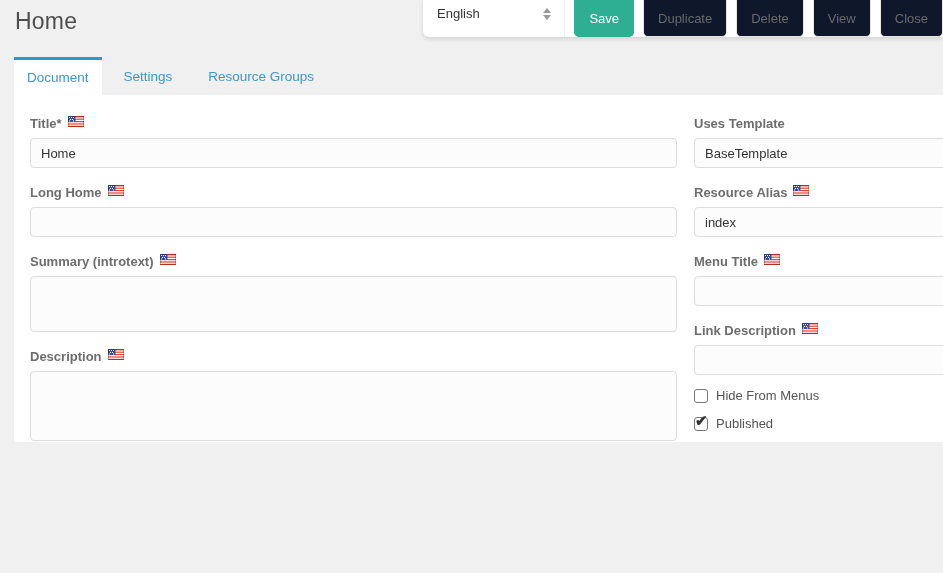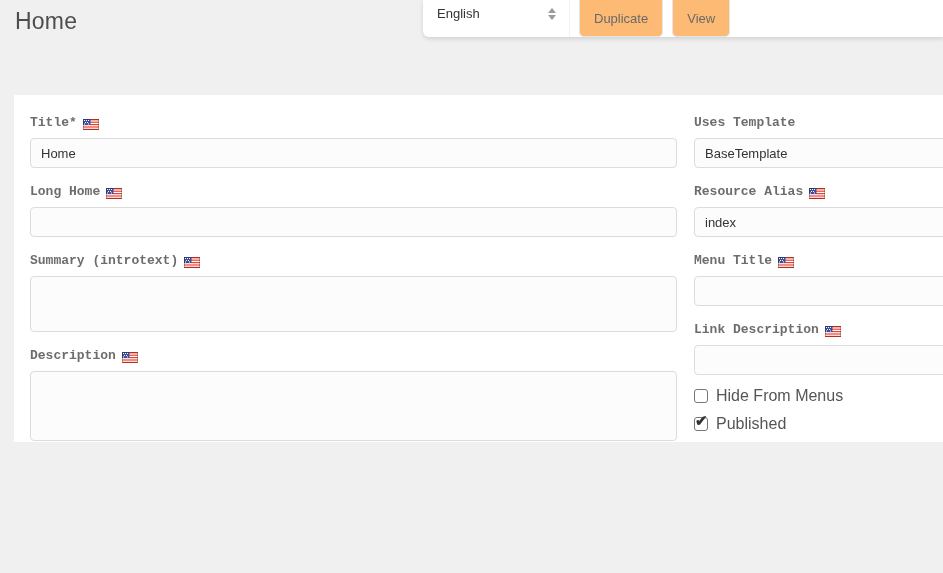--- a/index.html
+++ b/index.html
@@ -32,21 +32,21 @@
   }
   .lang-select .lang-value { font-size:13px; color:#333; padding-bottom:2px; }
   .sort-arrows { display:flex; flex-direction:column; gap:2px; padding-bottom:2px; }
   .sort-arrows i { display:block; width:0; height:0; border-left:4px solid transparent; border-right:4px solid transparent; }
   .sort-arrows .up   { border-bottom:5px solid #9a9a9a; }
   .sort-arrows .down { border-top:5px solid #9a9a9a; }
 
   .tb-btn {
     margin-left:9px; padding:0 14px; height:37px;
     display:flex; align-items:center; justify-content:center;
-    background:#fdba74; border:1px solid #e6e6e6; border-top:none;
+    background:#0f172a; border:1px solid #e6e6e6; border-top:none;
     border-radius:0 0 5px 5px;
     font-size:13px; color:#696969; cursor:pointer; white-space:nowrap;
   }
   .tb-btn.primary {
     background:#2eae92; border-color:#2eae92; color:#fff;
   }
 
   
   .tabs { position:absolute; left:14px; top:57px; height:38px; display:flex; align-items:stretch; }
   .tab {
@@ -60,22 +60,22 @@
 
   
   .panel {
     position:absolute; left:14px; top:95px; width:1200px; height:361px; background:#fff;
   }
   .col-left  { position:absolute; left:16px;  top:21px; width:647px; }
   .col-right { position:absolute; left:680px; top:21px; width:420px; }
 
   .field { margin-bottom:17px; }
   .field-label {
-    display:flex; align-items:flex-end; gap:6px;
-    font-size:13px; font-weight:bold; color:#6d6d6d; margin-bottom:8px; height:14px;font-family:Liberation Mono, monospace;
+    display:flex; align-items:flex-start; gap:6px;
+    font-size:13px; font-weight:bold; color:#6d6d6d; margin-bottom:8px; height:14px;
   }
   .flag { display:inline-block; line-height:0; }
   .text-input, .text-area {
     width:100%; border:1px solid #dcdcdc; border-radius:4px;
     background:#fcfcfc; font-family:"Liberation Sans", sans-serif;
     font-size:13px; color:#333; outline:none;
   }
   .text-input { height:30px; padding:0 10px; }
   .text-area  { resize:none; padding:6px 10px; display:block; }
   .ta-description { height:70px; }
@@ -83,21 +83,21 @@
 
   .check-row { display:flex; align-items:center; margin-top:13px; height:15px; }
   .checkbox {
     position:relative; width:14px; height:14px; flex:0 0 14px;
     border:1.5px solid #777; border-radius:3px; background:#fff; cursor:pointer;
   }
   .checkbox .check-icon {
     position:absolute; left:0px; top:-5px; font-size:15px; font-weight:bold; color:#333;
     line-height:15px;
   }
-  .check-label { font-size:16px; color:#555; margin-left:8px; }
+  .check-label { font-size:13px; color:#555; margin-left:8px; }
 
   
   .content-panel { position:absolute; left:14px; top:478px; width:1200px; height:300px; background:#fff; }
   .content-header {
     height:47px; background:#f1f1f1;
     display:flex; align-items:center; padding-left:16px; gap:7px;
   }
   .content-title { font-size:15px; font-weight:bold; color:#1a1a1a; }
   .content-body { position:relative; padding:17px 0 0 16px; }
   .content-editor {
@@ -113,24 +113,32 @@
   <div class="page-title">Home</div>
 
   <div class="toolbar">
     <div class="lang-select">
       <span class="lang-value">English</span>
       <span class="sort-arrows">
           <i class="up"></i>
           <i class="down"></i>
         </span>
     </div>
+    <button class="tb-btn primary">Save</button>
     <button class="tb-btn">Duplicate</button>
+    <button class="tb-btn">Delete</button>
     <button class="tb-btn">View</button>
+    <button class="tb-btn">Close</button>
   </div>
 
+  <div class="tabs">
+    <div class="tab active">Document</div>
+    <div class="tab">Settings</div>
+    <div class="tab">Resource Groups</div>
+  </div>
 
   <div class="panel">
 
     <div class="col-left">
       <div class="field">
         <div class="field-label">
           <span>Title*</span>
           <span class="flag"><svg width="16" height="11" viewBox="0 0 16 11" style="display: inline;">
   <rect width="16" height="11" fill="#e8412f"></rect>
   <g fill="#ffffff">

